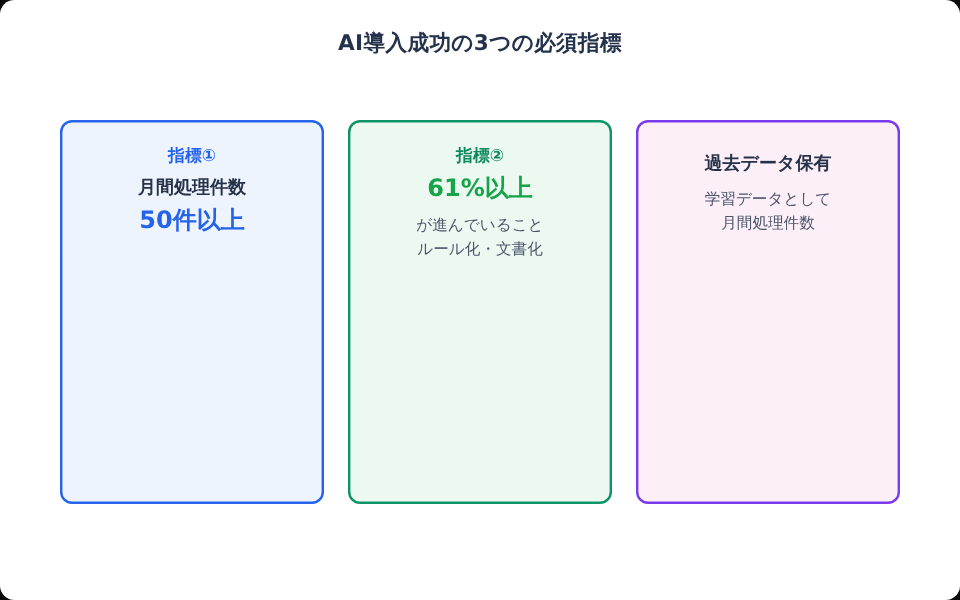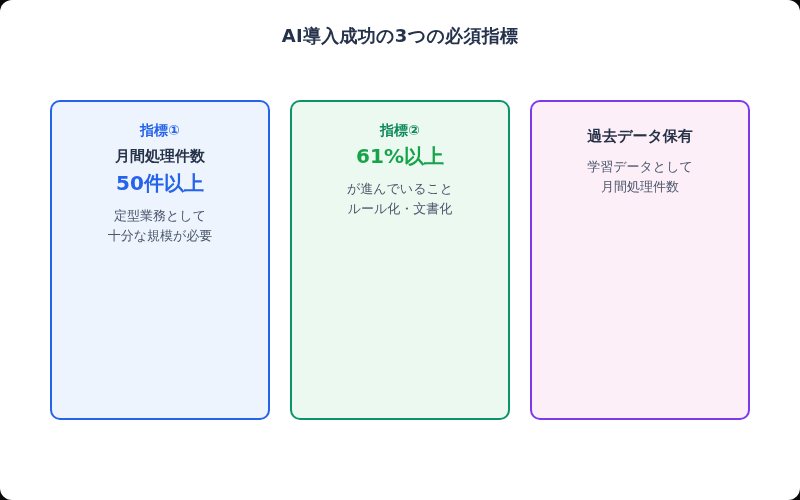--- a/index.html
+++ b/index.html
@@ -79,24 +79,20 @@
 <div class="screen">
 
   <div class="page-title">AI導入成功の3つの必須指標</div>
 
   <div class="cards-row">
 
     <div class="card" style="--border: #2563eb; --bg: #edf4fe; --label: #2563eb; --value: #2563eb;">
       <div class="card-label">指標①</div>
       <div class="card-metric">月間処理件数</div>
       <div class="card-value">50件以上</div>
-      <div class="card-desc">
-        <div>定型業務として</div>
-        <div>十分な規模が必要</div>
-      </div>
     </div>
 
     <div class="card" style="--border: #0d9466; --bg: #ecf9f1; --label: #0e8a5c; --value: #16a34a;">
       <div class="card-label">指標②</div>
       <div class="card-value">61%以上</div>
       <div class="card-desc">
         <div>が進んでいること</div>
         <div>ルール化・文書化</div>
       </div>
     </div>

